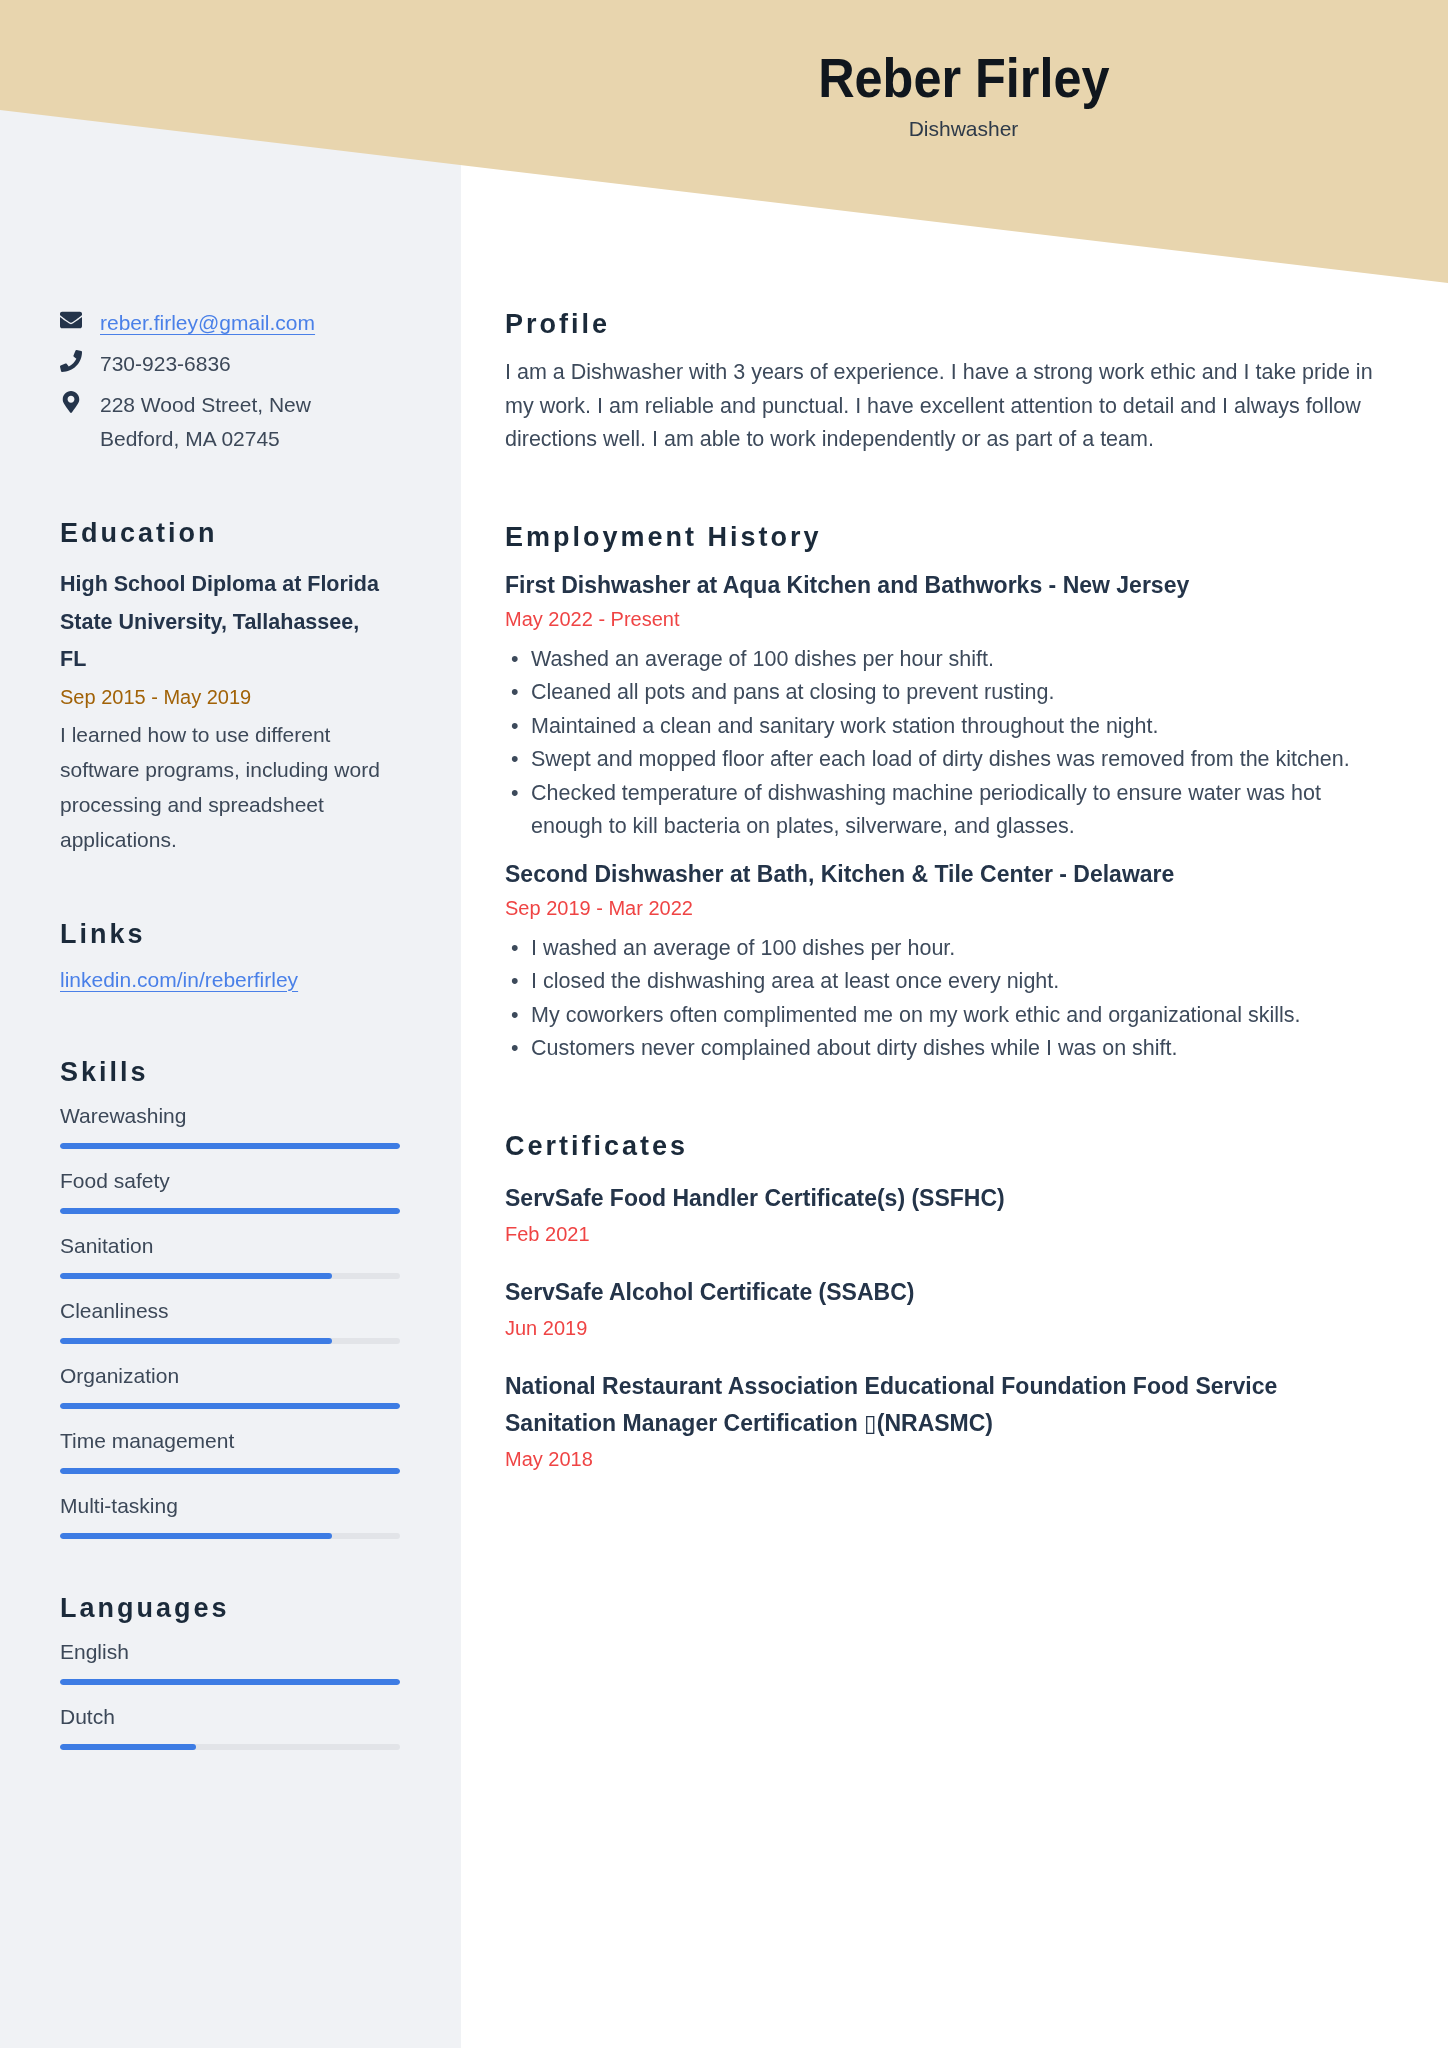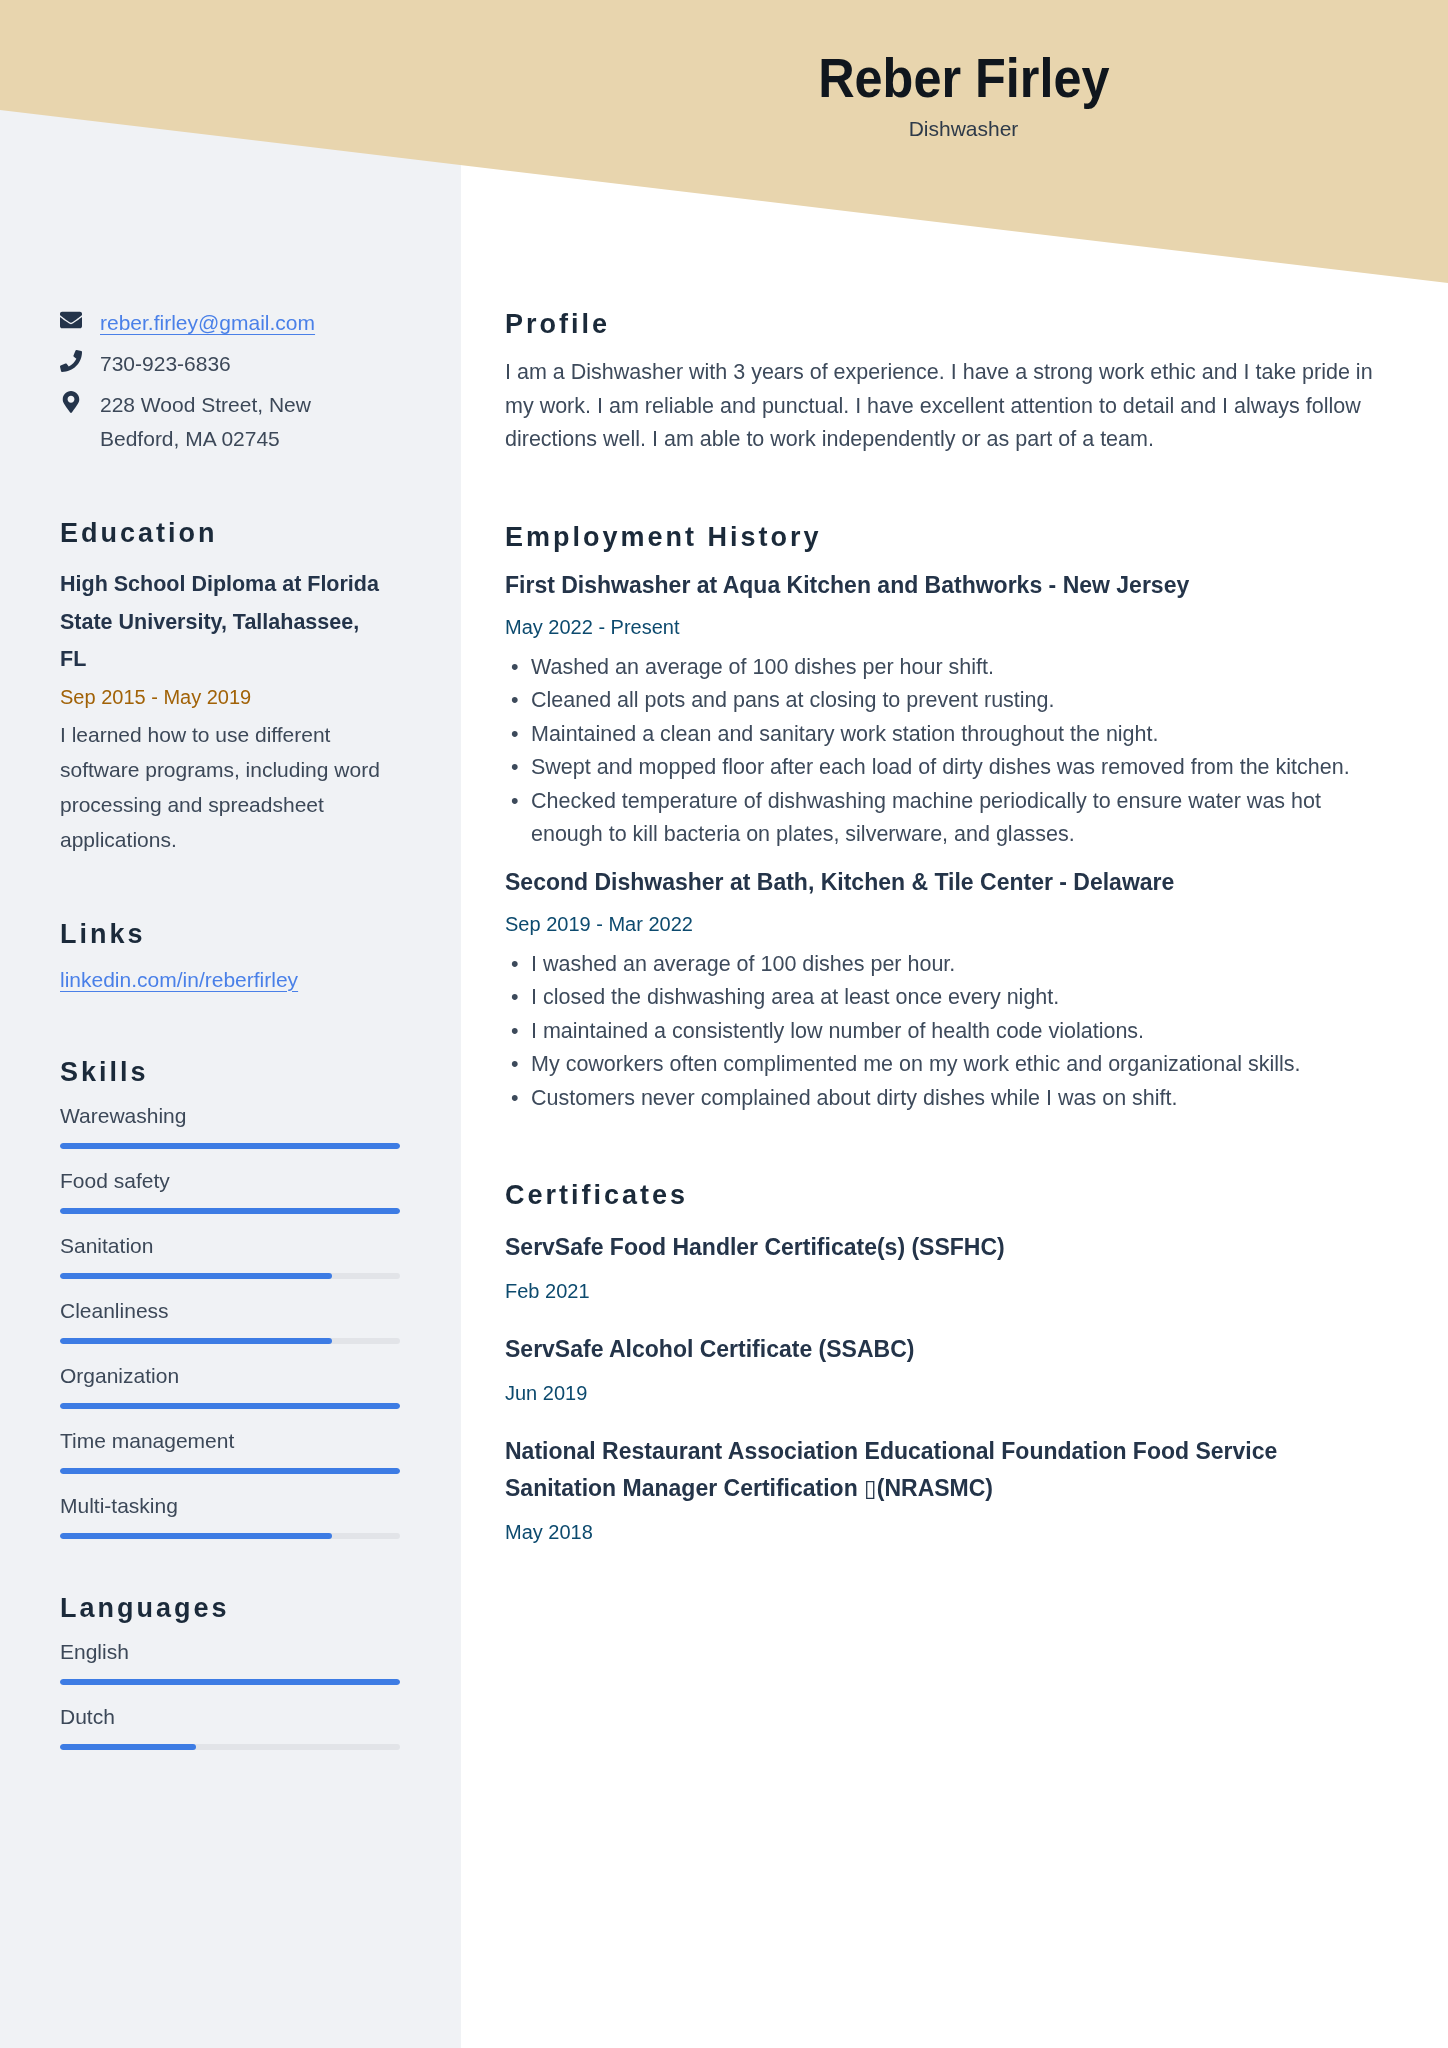--- a/index.html
+++ b/index.html
@@ -145,23 +145,23 @@
   }
   .m-section { margin-top: 62px; }
   .job-title {
     margin-top: 14px;
     font-size: 23px;
     font-weight: bold;
     color: #243449;
     line-height: 33px;
   }
   .m-dates {
-    margin-top: 11px;
+    margin-top: 3px;
     font-size: 20px;
-    color: #0c4a6e;
+    color: #ef4444;
     line-height: 28px;
   }
   ul.bullets {
     list-style: none;
     margin-top: 10px;
   }
   ul.bullets li {
     position: relative;
     padding-left: 26px;
     font-size: 21.5px;
@@ -319,21 +319,20 @@
           <li>Checked temperature of dishwashing machine periodically to ensure water was hot enough to kill bacteria on plates, silverware, and glasses.</li>
         </ul>
       </div>
 
       <div class="job">
         <div class="job-title">Second Dishwasher at Bath, Kitchen &amp; Tile Center - Delaware</div>
         <div class="m-dates">Sep 2019 - Mar 2022</div>
         <ul class="bullets">
           <li>I washed an average of 100 dishes per hour.</li>
           <li>I closed the dishwashing area at least once every night.</li>
-          <li>I maintained a consistently low number of health code violations.</li>
           <li>My coworkers often complimented me on my work ethic and organizational skills.</li>
           <li>Customers never complained about dirty dishes while I was on shift.</li>
         </ul>
       </div>
     </div>
 
     <div class="m-section">
       <div class="m-heading">Certificates</div>
 
       <div class="cert">

